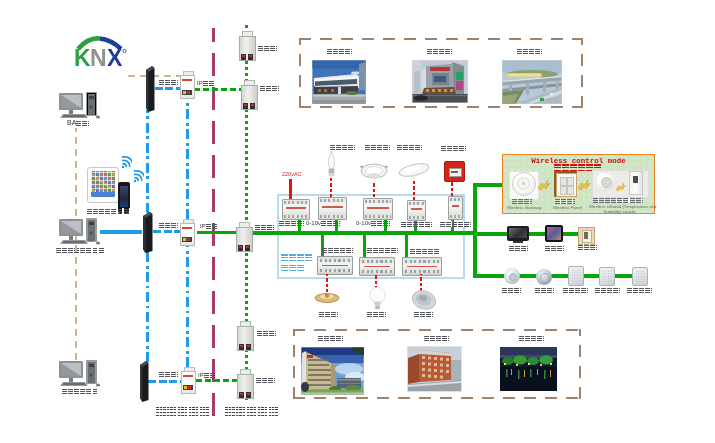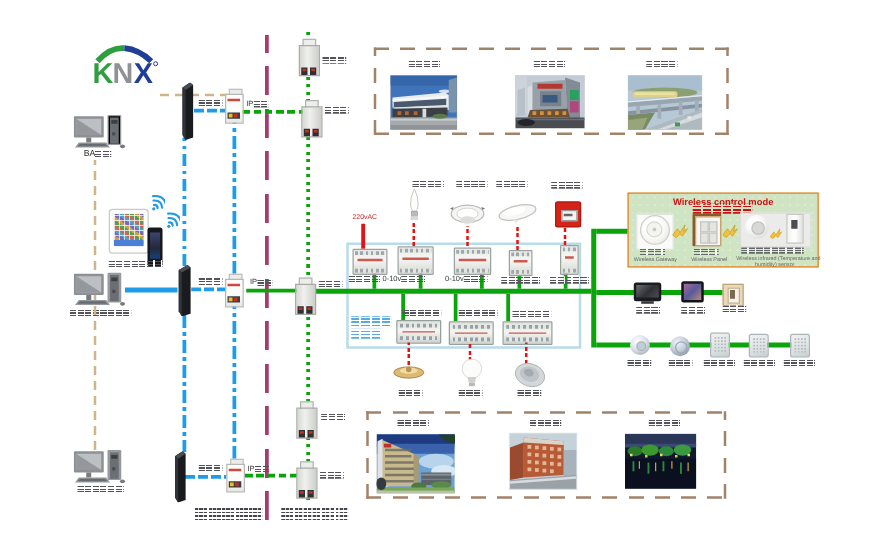--- a/index.html
+++ b/index.html
@@ -424,21 +424,21 @@
 
 <div class="a" style="left:473px;top:183px;width:4px;height:95px;background:#0aa50a"></div>
 
 <div class="a" style="left:477px;top:183px;width:33px;height:4px;background:#0aa50a"></div>
 
 <div class="a" style="left:477px;top:232px;width:108px;height:4px;background:#0aa50a"></div>
 
 <div class="a" style="left:477px;top:274px;width:163px;height:4px;background:#0aa50a"></div>
 
 <div class="a" style="left:502px;top:154px;width:151px;height:58px;border:1.5px solid #e8821e;background:#cfe4c2;background-image:radial-gradient(circle,#dcead2 0.7px,rgba(0,0,0,0) 0.9px);background-size:6px 6px">
-<div class="a" style="left:0;top:2px;width:151px;text-align:center;font-size:7.5px;font-weight:bold;color:#cc1111;font-family:Liberation Sans, sans-serif">Wireless control mode</div>
+<div class="a" style="left:0;top:2px;width:151px;text-align:center;font-size:7.5px;font-weight:bold;color:#cc1111;font-family:Liberation Mono, monospace">Wireless control mode</div>
 <div class="a" style="left:51px;top:8px">
         <span class="cnr blk" style="width:48px;height:8px"></span>
       </div>
 </div>
 
 <div class="a" style="left:509px;top:171px;width:28px;height:27px;background:#fafafa;border:1px solid #e2e2de"></div>
 
 <div class="a" style="left:512px;top:172px;width:22px;height:22px;border-radius:50%;background:radial-gradient(circle at 42% 38%,#ffffff 35%,#f2f2f0 65%,#dcdcd8);border:1px solid #cfcec9"></div>
 <div class="a" style="left:517px;top:177px;width:11px;height:11px;border-radius:50%;border:1px solid #d8d8d2;background:#f4f4f1"></div>
 <div class="a" style="left:521.5px;top:181.5px;width:3px;height:3px;border-radius:50%;background:#cac9c4"></div>

